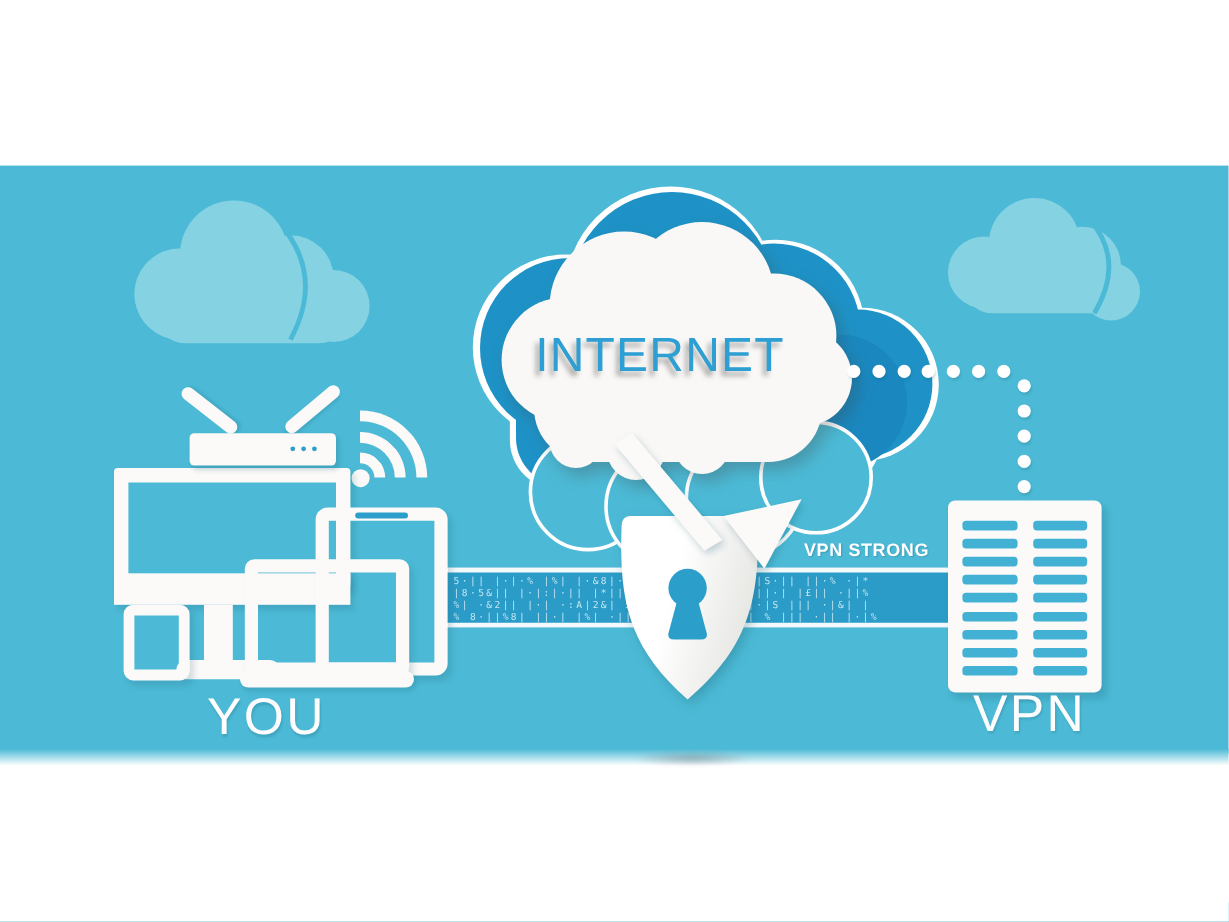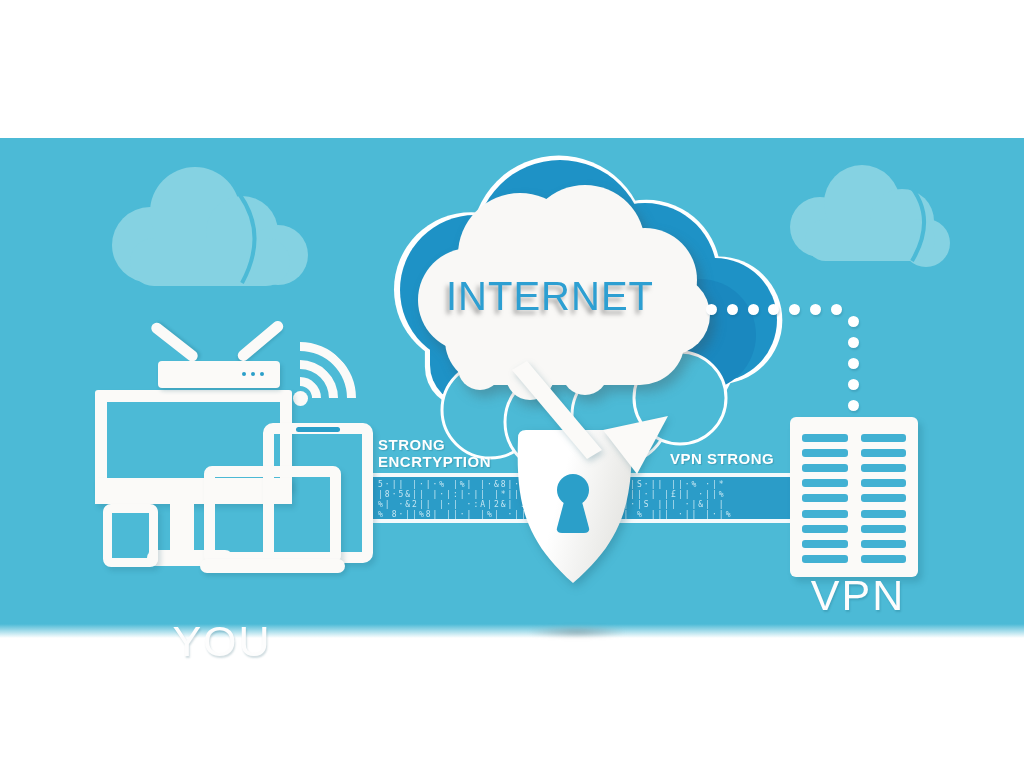--- a/index.html
+++ b/index.html
@@ -32,21 +32,21 @@
   
   #internet-label{left:438px;top:274px;width:224px;text-align:center;z-index:4;
       font-size:40px;letter-spacing:1px;color:var(--accent_text);
       text-shadow:-3px 4px 4px rgba(95,95,95,.5);}
   .small-caps-label{color:#fff;font-size:15px;font-weight:bold;letter-spacing:.5px;line-height:17px;
       text-shadow:1px 1px 1px rgba(20,80,100,.25);z-index:5;}
   #encryption-label{left:378px;top:436px;}
   #tunnel-label{left:670px;top:450px;}
   .big-label{color:#fdfdfd;font-size:43px;letter-spacing:2px;text-align:center;
       text-shadow:1px 2px 2px rgba(20,80,100,.2);z-index:5;}
-  #you-label{left:167px;top:574px;width:110px;margin-top:43px;}
+  #you-label{left:167px;top:574px;width:110px;}
   #vpn-label{left:800px;top:571px;width:116px;}
 
   
   .white-frame{border:11px solid #fbfaf8;background:transparent;
       box-shadow:3px 4px 5px rgba(25,90,110,.18);}
   #router-body{left:158px;top:361px;width:122px;height:27px;background:#fbfaf8;border-radius:4px;
       box-shadow:2px 3px 4px rgba(25,90,110,.22);z-index:6;}
   .router-dot{position:absolute;top:11px;width:4px;height:4px;border-radius:50%;background:var(--keyhole);}
   .antenna{width:11px;height:56px;background:#fbfaf8;border-radius:6px;z-index:5;
       box-shadow:2px 2px 3px rgba(25,90,110,.2);}
@@ -169,24 +169,20 @@
       <i class="dot"></i>
   </div>
 
   <div class="abs" id="tunnel-band">
     <div class="cipher-line">5·|| |·|·% |%| |·&amp;8|·* ·|| N5| ·|%·| |S·|| ||·% ·|*</div>
     <div class="cipher-line">|8·5&amp;|| |·|:|·|| |*|| ·&amp;|N 8| |·|| 5·||·| |£|| ·||%</div>
     <div class="cipher-line">%| ·&amp;2|| |·| ·:A|2&amp;| 5&amp;| *|| |·&amp;|| ||·|S ||| ·|&amp;| |</div>
     <div class="cipher-line">% 8·||%8| ||·| |%| ·||| |%8 |&amp;| ||·|| % ||| ·|| |·|%</div>
   </div>
 
-  <div class="abs small-caps-label" id="encryption-label">
-    <div>STRONG</div>
-    <div>ENCRTYPTION</div>
-  </div>
   <div class="abs small-caps-label" id="tunnel-label">VPN STRONG</div>
 
   <div class="abs antenna" id="antenna-left"></div>
   <div class="abs antenna" id="antenna-right"></div>
   <div class="abs" id="router-body">
     <span class="router-dot" style="left:84px"></span>
     <span class="router-dot" style="left:93px"></span>
     <span class="router-dot" style="left:102px"></span>
   </div>
   <div class="abs wifi-arc" style="left:244px;top:342px;width:112px;height:112px"></div>

